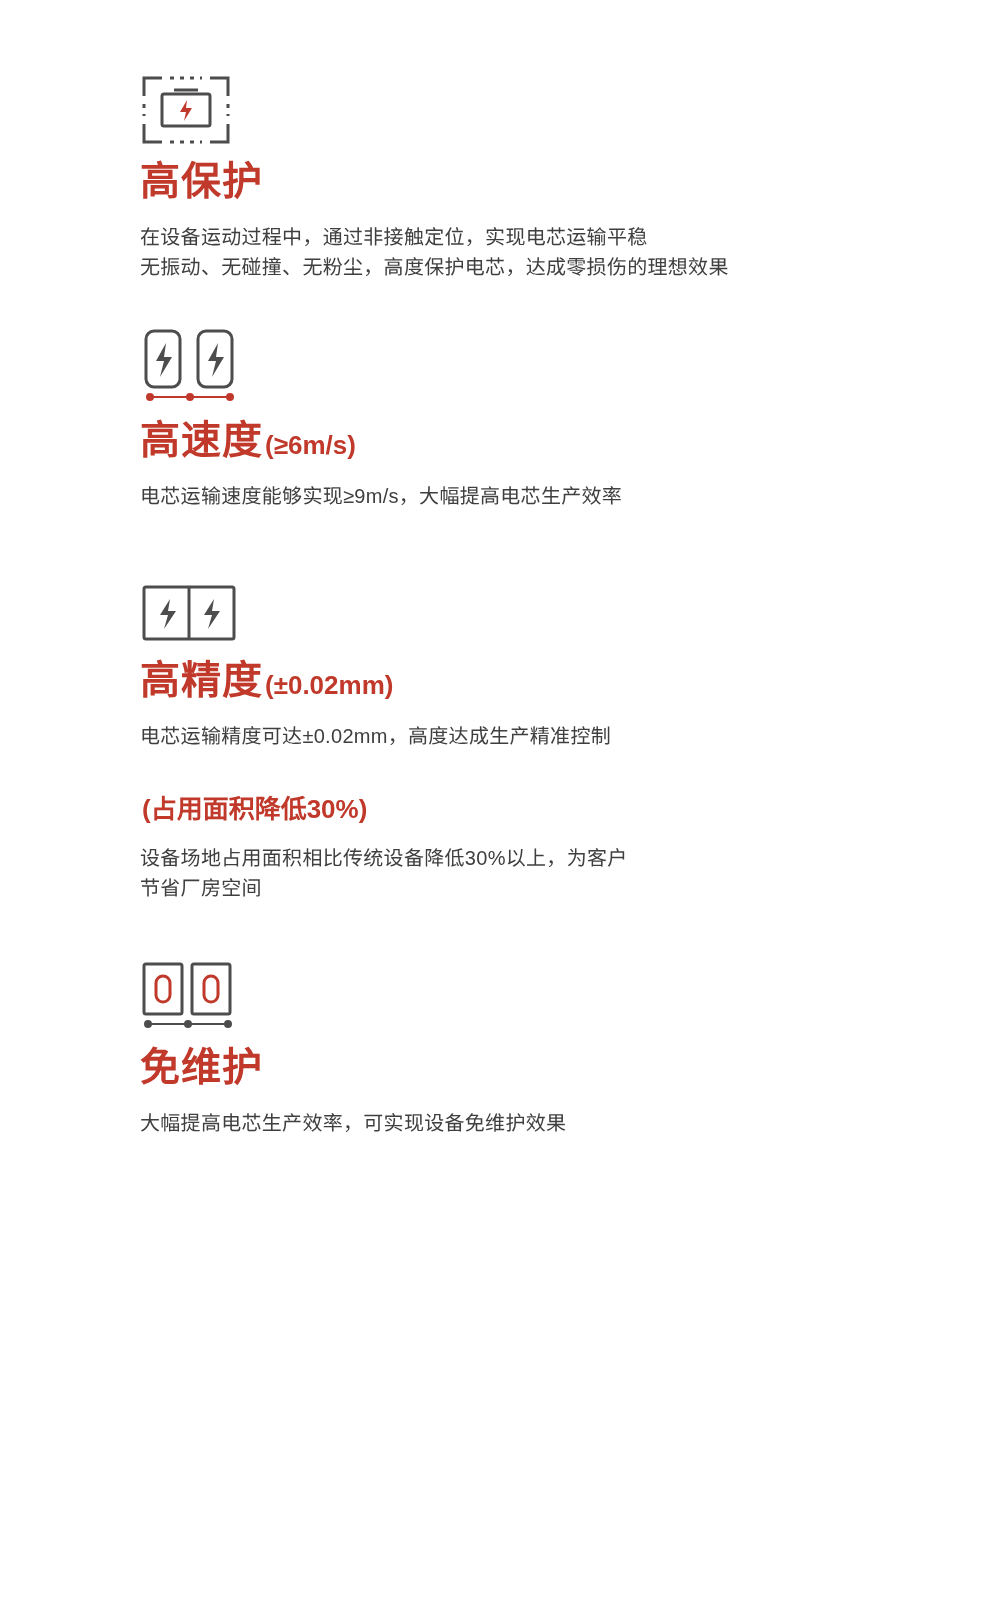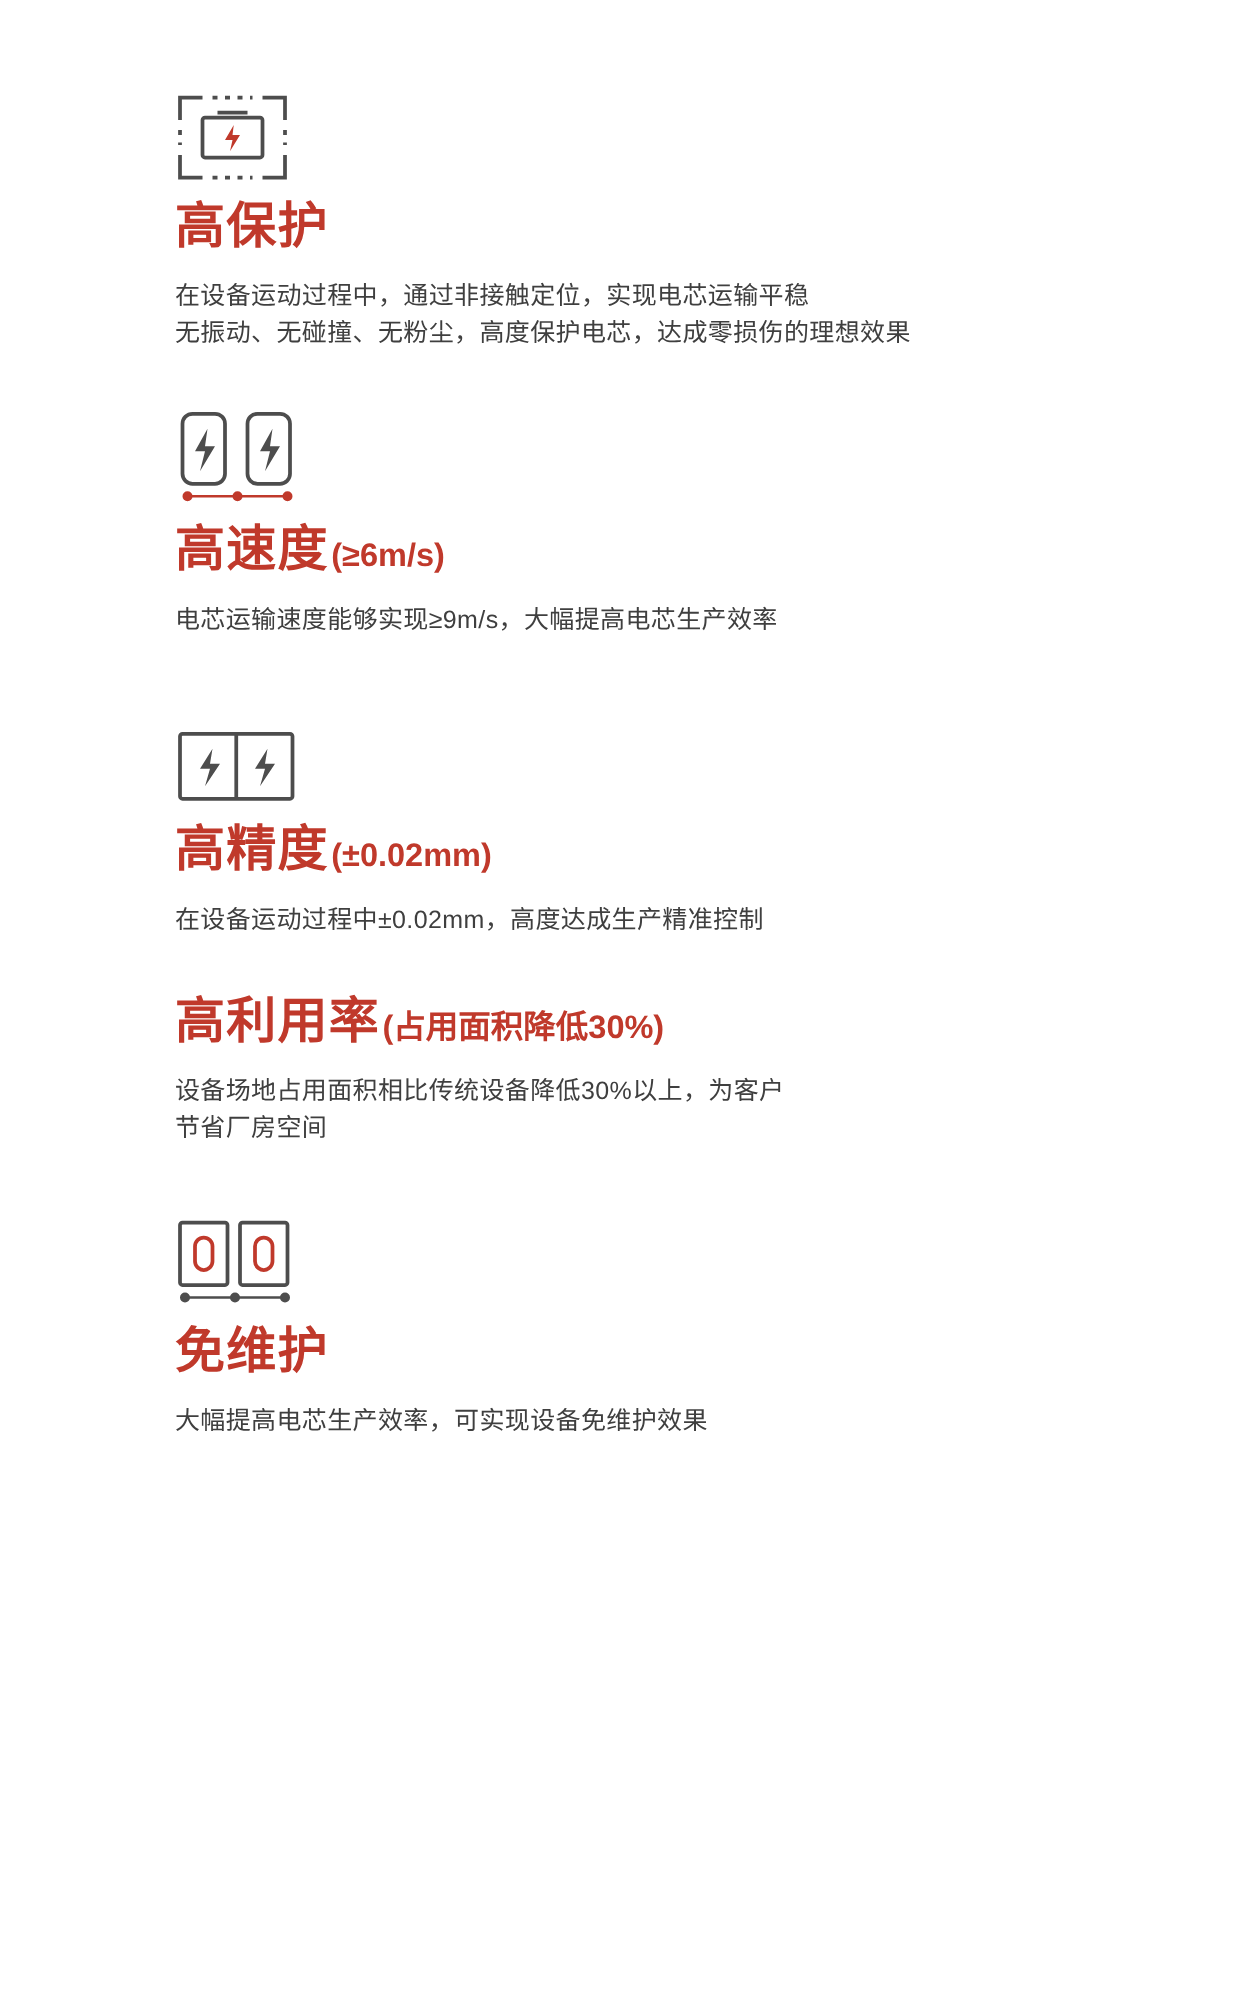--- a/index.html
+++ b/index.html
@@ -135,26 +135,25 @@
           <path d="M49 6 L49 58"></path>
         </g>
         <path d="M30 18 L20 34 L28 34 L24 48 L36 30 L28 30 Z" fill="#4d4d4d"></path>
         <path d="M74 18 L64 34 L72 34 L68 48 L80 30 L72 30 Z" fill="#4d4d4d"></path>
       </svg>
     </div>
     <div class="headline">
       <span class="title">高精度</span>
       <span class="suffix">(±0.02mm)</span>
     </div>
-    <p class="desc">在设备运动过程中±0.02mm，高度达成生产精准控制</p>
+    <p class="desc">电芯运输精度可达±0.02mm，高度达成生产精准控制</p>
   </section>
 
   <section class="feature f4">
     <div class="headline">
-      <span class="title">高利用率</span>
       <span class="suffix">(占用面积降低30%)</span>
     </div>
     <p class="desc">设备场地占用面积相比传统设备降低30%以上，为客户
 节省厂房空间</p>
   </section>
 
   <section class="feature f5">
     <div class="icon-box">
       <svg width="96" height="72" viewBox="0 0 96 72" aria-hidden="true">
         <g fill="none" stroke="#4d4d4d" stroke-width="3">

